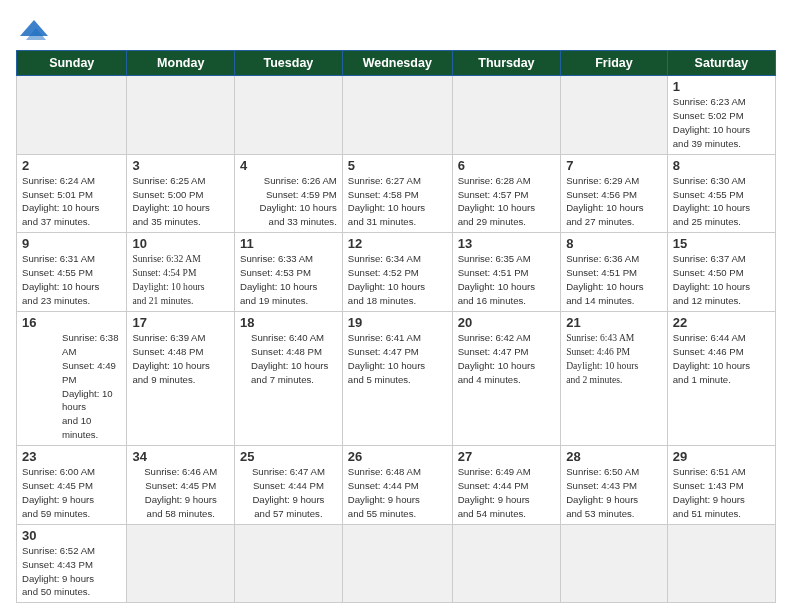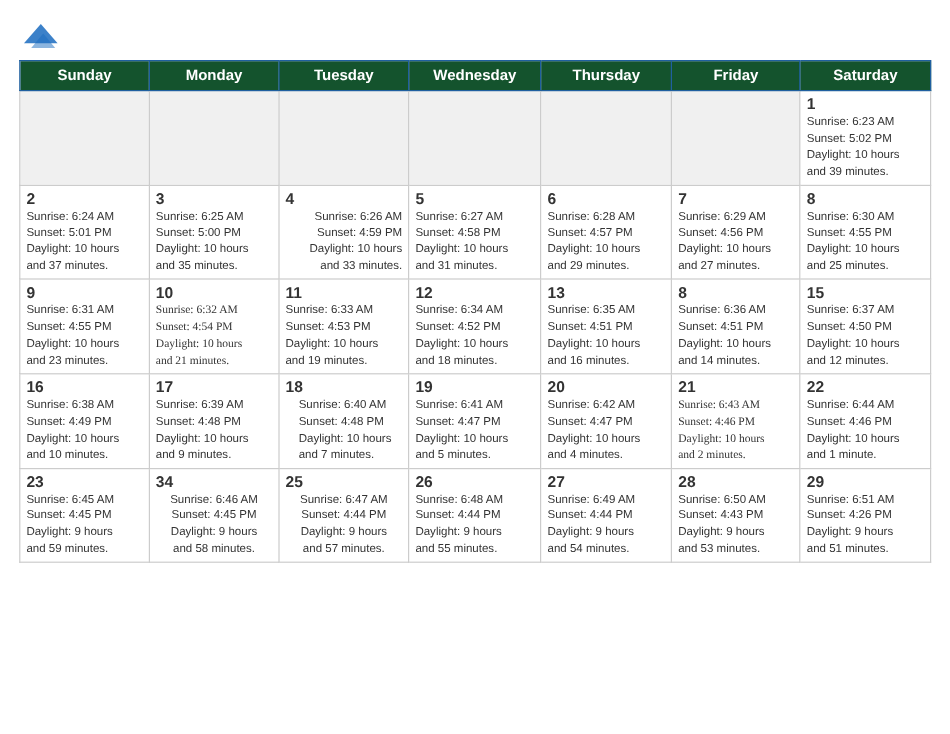--- a/index.html
+++ b/index.html
@@ -243,21 +243,21 @@
             <span class="day-num">15</span>
             <div class="day-info" style="white-space: pre-line;">Sunrise: 6:37 AM
 Sunset: 4:50 PM
 Daylight: 10 hours
 and 12 minutes.</div>
           </td>
         </tr>
         <tr>
           <td>
             <span class="day-num">16</span>
-            <div class="day-info" style="white-space: pre-line;">Sunrise: 6:38 AM
+            <div class="day-info" style="white-space: pre-line; margin-left: 40px;">Sunrise: 6:38 AM
 Sunset: 4:49 PM
 Daylight: 10 hours
 and 10 minutes.</div>
           </td>
           <td>
             <span class="day-num">17</span>
             <div class="day-info" style="white-space: pre-line;">Sunrise: 6:39 AM
 Sunset: 4:48 PM
 Daylight: 10 hours
 and 9 minutes.</div>
@@ -294,21 +294,21 @@
             <span class="day-num">22</span>
             <div class="day-info" style="white-space: pre-line;">Sunrise: 6:44 AM
 Sunset: 4:46 PM
 Daylight: 10 hours
 and 1 minute.</div>
           </td>
         </tr>
         <tr>
           <td>
             <span class="day-num">23</span>
-            <div class="day-info" style="white-space: pre-line;">Sunrise: 6:45 AM
+            <div class="day-info" style="white-space: pre-line;">Sunrise: 6:00 AM
 Sunset: 4:45 PM
 Daylight: 9 hours
 and 59 minutes.</div>
           </td>
           <td>
             <span class="day-num">34</span>
             <div class="day-info" style="white-space: pre-line; text-align: center;">Sunrise: 6:46 AM
 Sunset: 4:45 PM
 Daylight: 9 hours
 and 58 minutes.</div>
@@ -337,20 +337,35 @@
           <td>
             <span class="day-num">28</span>
             <div class="day-info" style="white-space: pre-line;">Sunrise: 6:50 AM
 Sunset: 4:43 PM
 Daylight: 9 hours
 and 53 minutes.</div>
           </td>
           <td>
             <span class="day-num">29</span>
             <div class="day-info" style="white-space: pre-line;">Sunrise: 6:51 AM
-Sunset: 4:26 PM
+Sunset: 1:43 PM
 Daylight: 9 hours
 and 51 minutes.</div>
           </td>
+        </tr>
+        <tr class="last-row">
+          <td>
+            <span class="day-num">30</span>
+            <div class="day-info" style="white-space: pre-line;">Sunrise: 6:52 AM
+Sunset: 4:43 PM
+Daylight: 9 hours
+and 50 minutes.</div>
+          </td>
+          <td class="empty"></td>
+          <td class="empty"></td>
+          <td class="empty"></td>
+          <td class="empty"></td>
+          <td class="empty"></td>
+          <td class="empty"></td>
         </tr>
       </tbody>
   </table>
 </div>
 
 </body></html>

